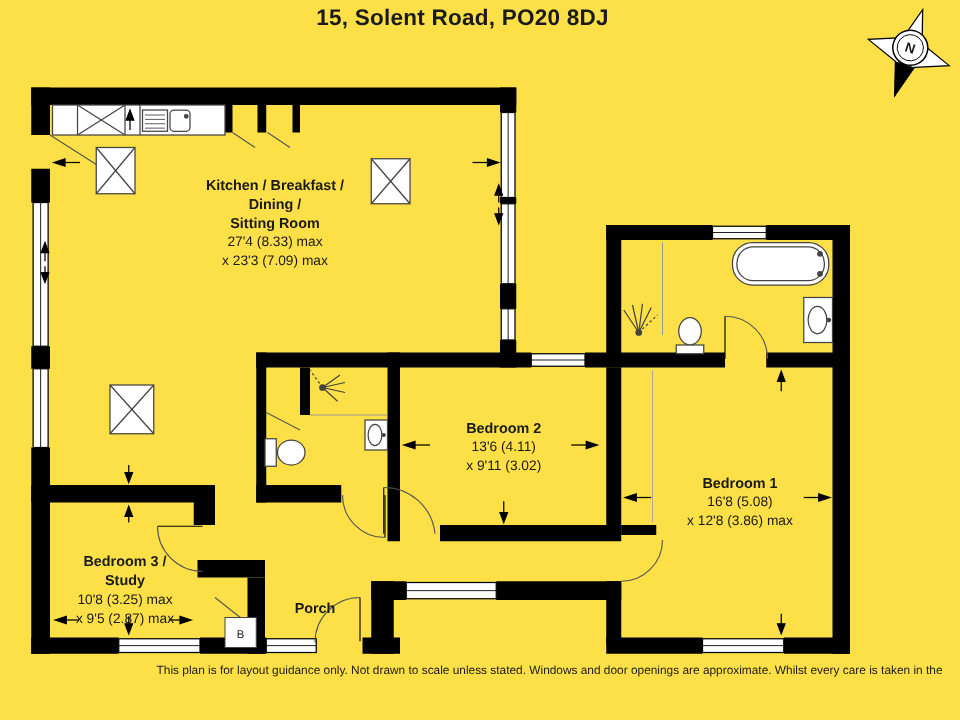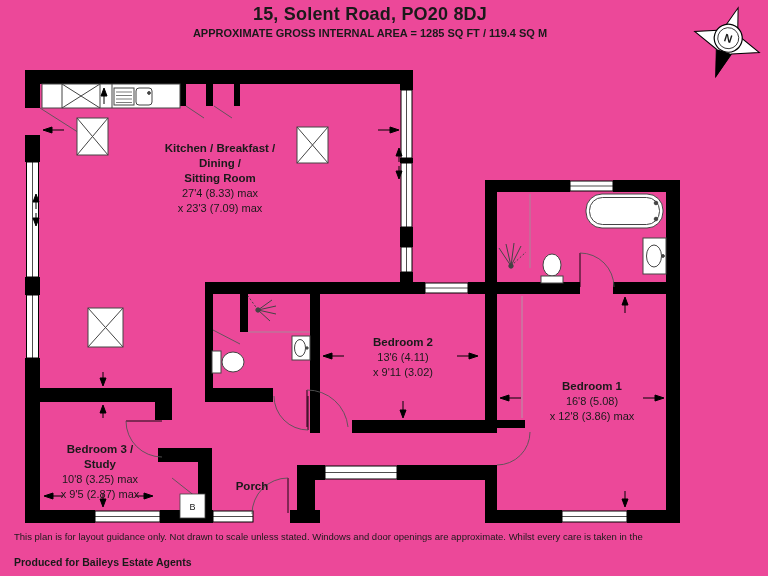--- a/index.html
+++ b/index.html
@@ -1,38 +1,37 @@
 <!DOCTYPE html>
 <html><head>
 <meta charset="utf-8">
 <style>
   html,body{margin:0;padding:0;background:#fff;}
-  .page{position:relative;width:768px;height:576px;background:#ec4899;overflow:hidden;
+  .page{position:relative;width:768px;height:576px;background:#fde047;overflow:hidden;
         font-family:"Liberation Sans", sans-serif;color:#1a1a1a;}
   .hdr{position:absolute;left:0;width:740px;text-align:center;}
   .title{top:4px;font-size:18px;font-weight:bold;letter-spacing:.2px;}
   .subtitle{top:27px;font-size:11px;font-weight:bold;}
-  .ftr{position:absolute;left:14px;width:740px;text-align:left;}
+  .ftr{position:absolute;left:14px;width:740px;text-align:right;}
   .disc1{top:531px;font-size:9.5px;}
   .disc2{top:543px;font-size:9.5px;}
   .producer{top:556px;font-size:10.5px;font-weight:bold;}
   svg{position:absolute;left:0;top:0;}
   svg text{font-family:"Liberation Sans", sans-serif;fill:#1a1a1a;}
   .rname{font-size:11.5px;font-weight:bold;}
   .rdim{font-size:11px;}
   .blabel{font-size:9px;}
   .nlabel{font-size:11px;font-weight:bold;}
 </style>
 </head>
 <body>
 
 <div class="page">
 
   <div class="hdr title">15, Solent Road, PO20 8DJ</div>
-  <div class="hdr subtitle">APPROXIMATE GROSS INTERNAL AREA = 1285 SQ FT / 119.4 SQ M</div>
 
   <svg width="768" height="576" viewBox="0 0 768 576">
 
     <g fill="#000">
 
       <rect x="25" y="70" width="388" height="14"></rect>
 
       <rect x="180" y="84" width="6" height="22"></rect>
       <rect x="206" y="84" width="7" height="22"></rect>
       <rect x="234" y="84" width="6" height="22"></rect>
@@ -343,15 +342,14 @@
     <g transform="rotate(18 727 42)">
       <path d="M727,6 L735,32 L761,42 L735,52 L727,78 L719,52 L693,42 L719,32 Z" fill="#fff" stroke="#000" stroke-width="1"></path>
       <path d="M735,52 L727,80 L719,52 Z" fill="#000"></path>
       <circle cx="727" cy="38" r="14" fill="#fff" stroke="#000" stroke-width="1.2"></circle>
       <circle cx="727" cy="38" r="10.5" fill="none" stroke="#000" stroke-width="0.7"></circle>
       <text class="nlabel" x="727" y="42" text-anchor="middle">N</text>
     </g>
   </svg>
 
   <div class="ftr disc1">This plan is for layout guidance only. Not drawn to scale unless stated. Windows and door openings are approximate. Whilst every care is taken in the</div>
-  <div class="ftr producer">Produced for Baileys Estate Agents</div>
 
 </div>
 
 </body></html>

